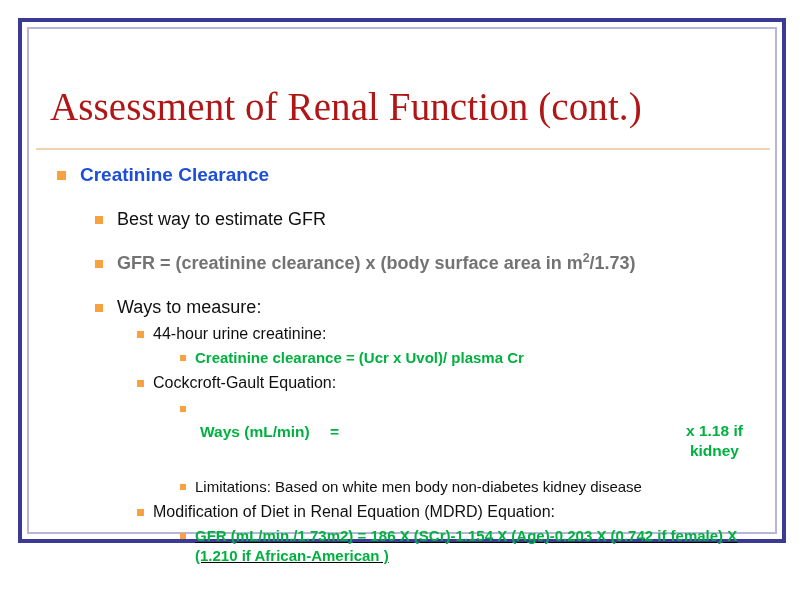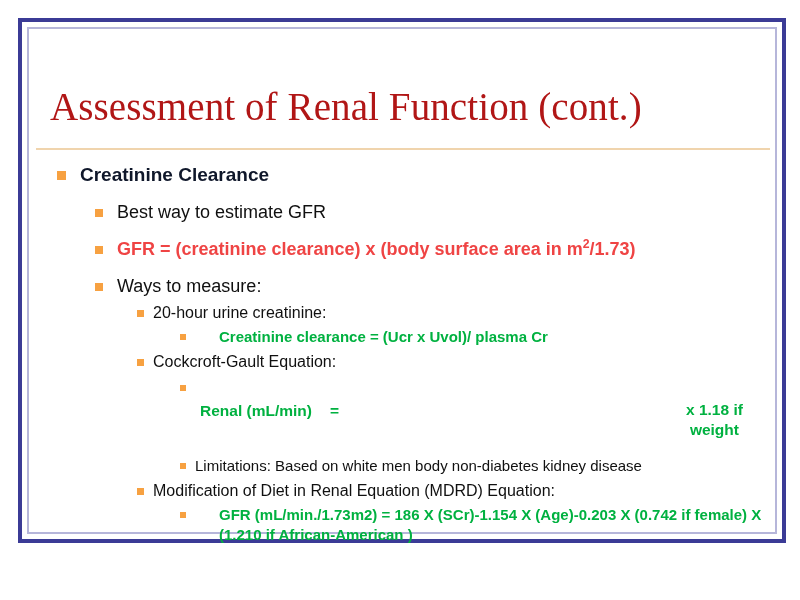--- a/index.html
+++ b/index.html
@@ -86,51 +86,51 @@
     display: block;
   }
 
   
   .l1 { padding-left: 80px; margin-top: 2px; }
   .l1 .bullet { left: 57px; top: 9px; width: 9px; height: 9px; }
   .l1 .txt {
     font-size: 19px;
     line-height: 25px;
     font-weight: bold;
-    color: #0f172a;
-  }
-
-  
-  .l2 { padding-left: 117px; margin-top: 13px; }
+    color: #1d4ed8;
+  }
+
+  
+  .l2 { padding-left: 117px; margin-top: 20px; }
   .l2 .bullet { left: 95px; top: 9px; width: 8px; height: 8px; }
   .l2 .txt {
     font-size: 18px;
     line-height: 24px;
     color: #101010;
   }
-  .l2.blue .txt { color: #ef4444; font-weight: bold; }
+  .l2.blue .txt { color: #737373; font-weight: bold; }
 
   
   .l3 { padding-left: 153px; margin-top: 4px; }
   .l3 .bullet { left: 137px; top: 8px; width: 7px; height: 7px; }
   .l3 .txt {
     font-size: 16px;
     line-height: 21px;
     color: #101010;
   }
 
   
   .l4 { padding-left: 195px; margin-top: 4px; }
   .l4 .bullet { left: 180px; top: 7px; width: 6px; height: 6px; }
   .l4 .txt {
     font-size: 15px;
     line-height: 20px;
     color: #101010;
   }
-  .l4.green .txt { color: #00b140; font-weight: bold; font-size: 15px; margin-left: 24px; }
+  .l4.green .txt { color: #00b140; font-weight: bold; font-size: 15px; }
 
   sup { font-size: 0.68em; vertical-align: super; line-height: 0; }
 
   
   #formula-row {
     position: relative;
     height: 74px;
     margin-top: 6px;
   }
   #formula-row .bullet { left: 180px; top: 7px; width: 6px; height: 6px; }
@@ -209,54 +209,54 @@
       <span class="txt"><span>GFR = (creatinine clearance) x (body surface area in m</span><sup>2</sup><span>/1.73)</span></span>
     </div>
 
     <div class="row l2">
       <span class="bullet"></span>
       <span class="txt">Ways to measure:</span>
     </div>
 
     <div class="row l3">
       <span class="bullet"></span>
-      <span class="txt">20-hour urine creatinine:</span>
+      <span class="txt">44-hour urine creatinine:</span>
     </div>
 
     <div class="row l4 green">
       <span class="bullet"></span>
       <span class="txt">Creatinine clearance = (Ucr x Uvol)/ plasma Cr</span>
     </div>
 
     <div class="row l3">
       <span class="bullet"></span>
       <span class="txt">Cockcroft-Gault Equation:</span>
     </div>
 
     <div id="formula-row" class="row">
       <span class="bullet"></span>
       <div class="formula">
-        <div class="f-lhs">Renal (mL/min)</div>
+        <div class="f-lhs">Ways (mL/min)</div>
         <div class="f-eq">=</div>
         <div class="f-rhs">
           <div>x 1.18 if</div>
-          <div>weight</div>
+          <div>kidney</div>
         </div>
       </div>
     </div>
 
     <div class="row l4">
       <span class="bullet"></span>
       <span class="txt">Limitations:  Based on white men body non-diabetes kidney disease</span>
     </div>
 
     <div class="row l3">
       <span class="bullet"></span>
       <span class="txt">Modification of Diet in Renal Equation (MDRD) Equation:</span>
     </div>
 
-    <div class="row l4 green" style="padding-right:37px;">
+    <div class="row l4 green" style="padding-right:37px;text-decoration:underline;">
       <span class="bullet"></span>
       <span class="txt">GFR (mL/min./1.73m2) = 186 X (SCr)-1.154 X (Age)-0.203 X (0.742 if female) X (1.210 if African-American )</span>
     </div>
 
   </div>
 </div>
 
 </body></html>

